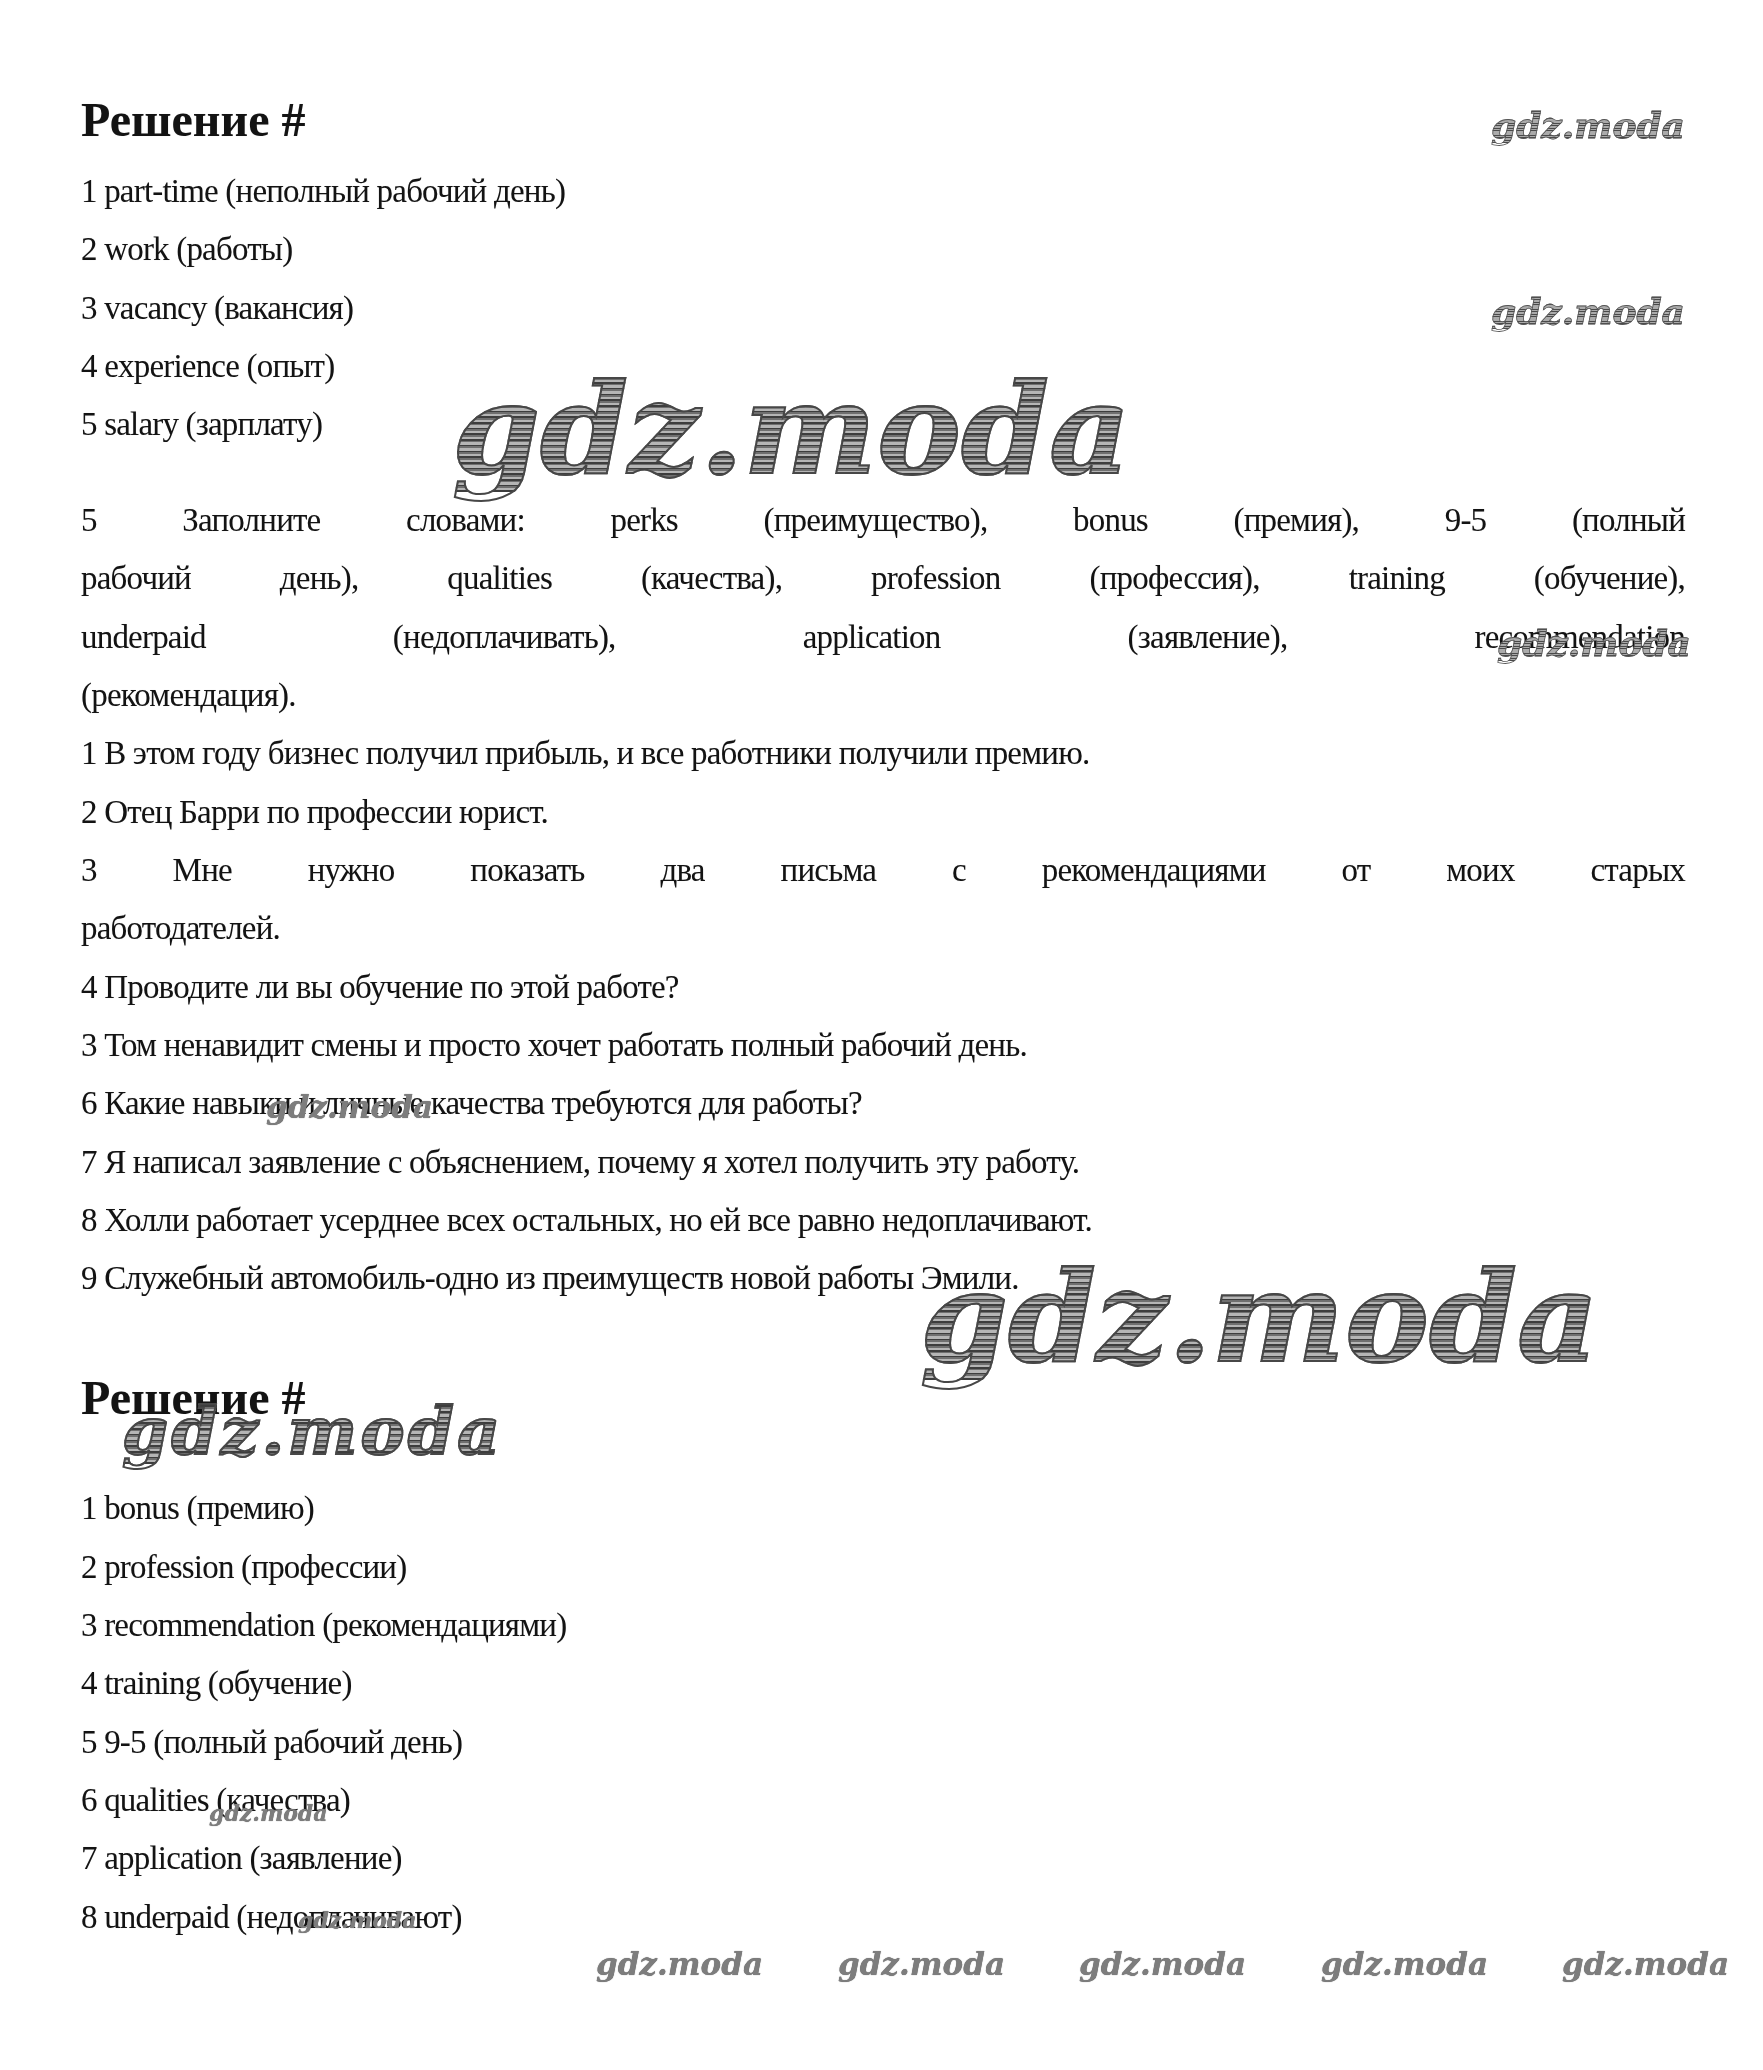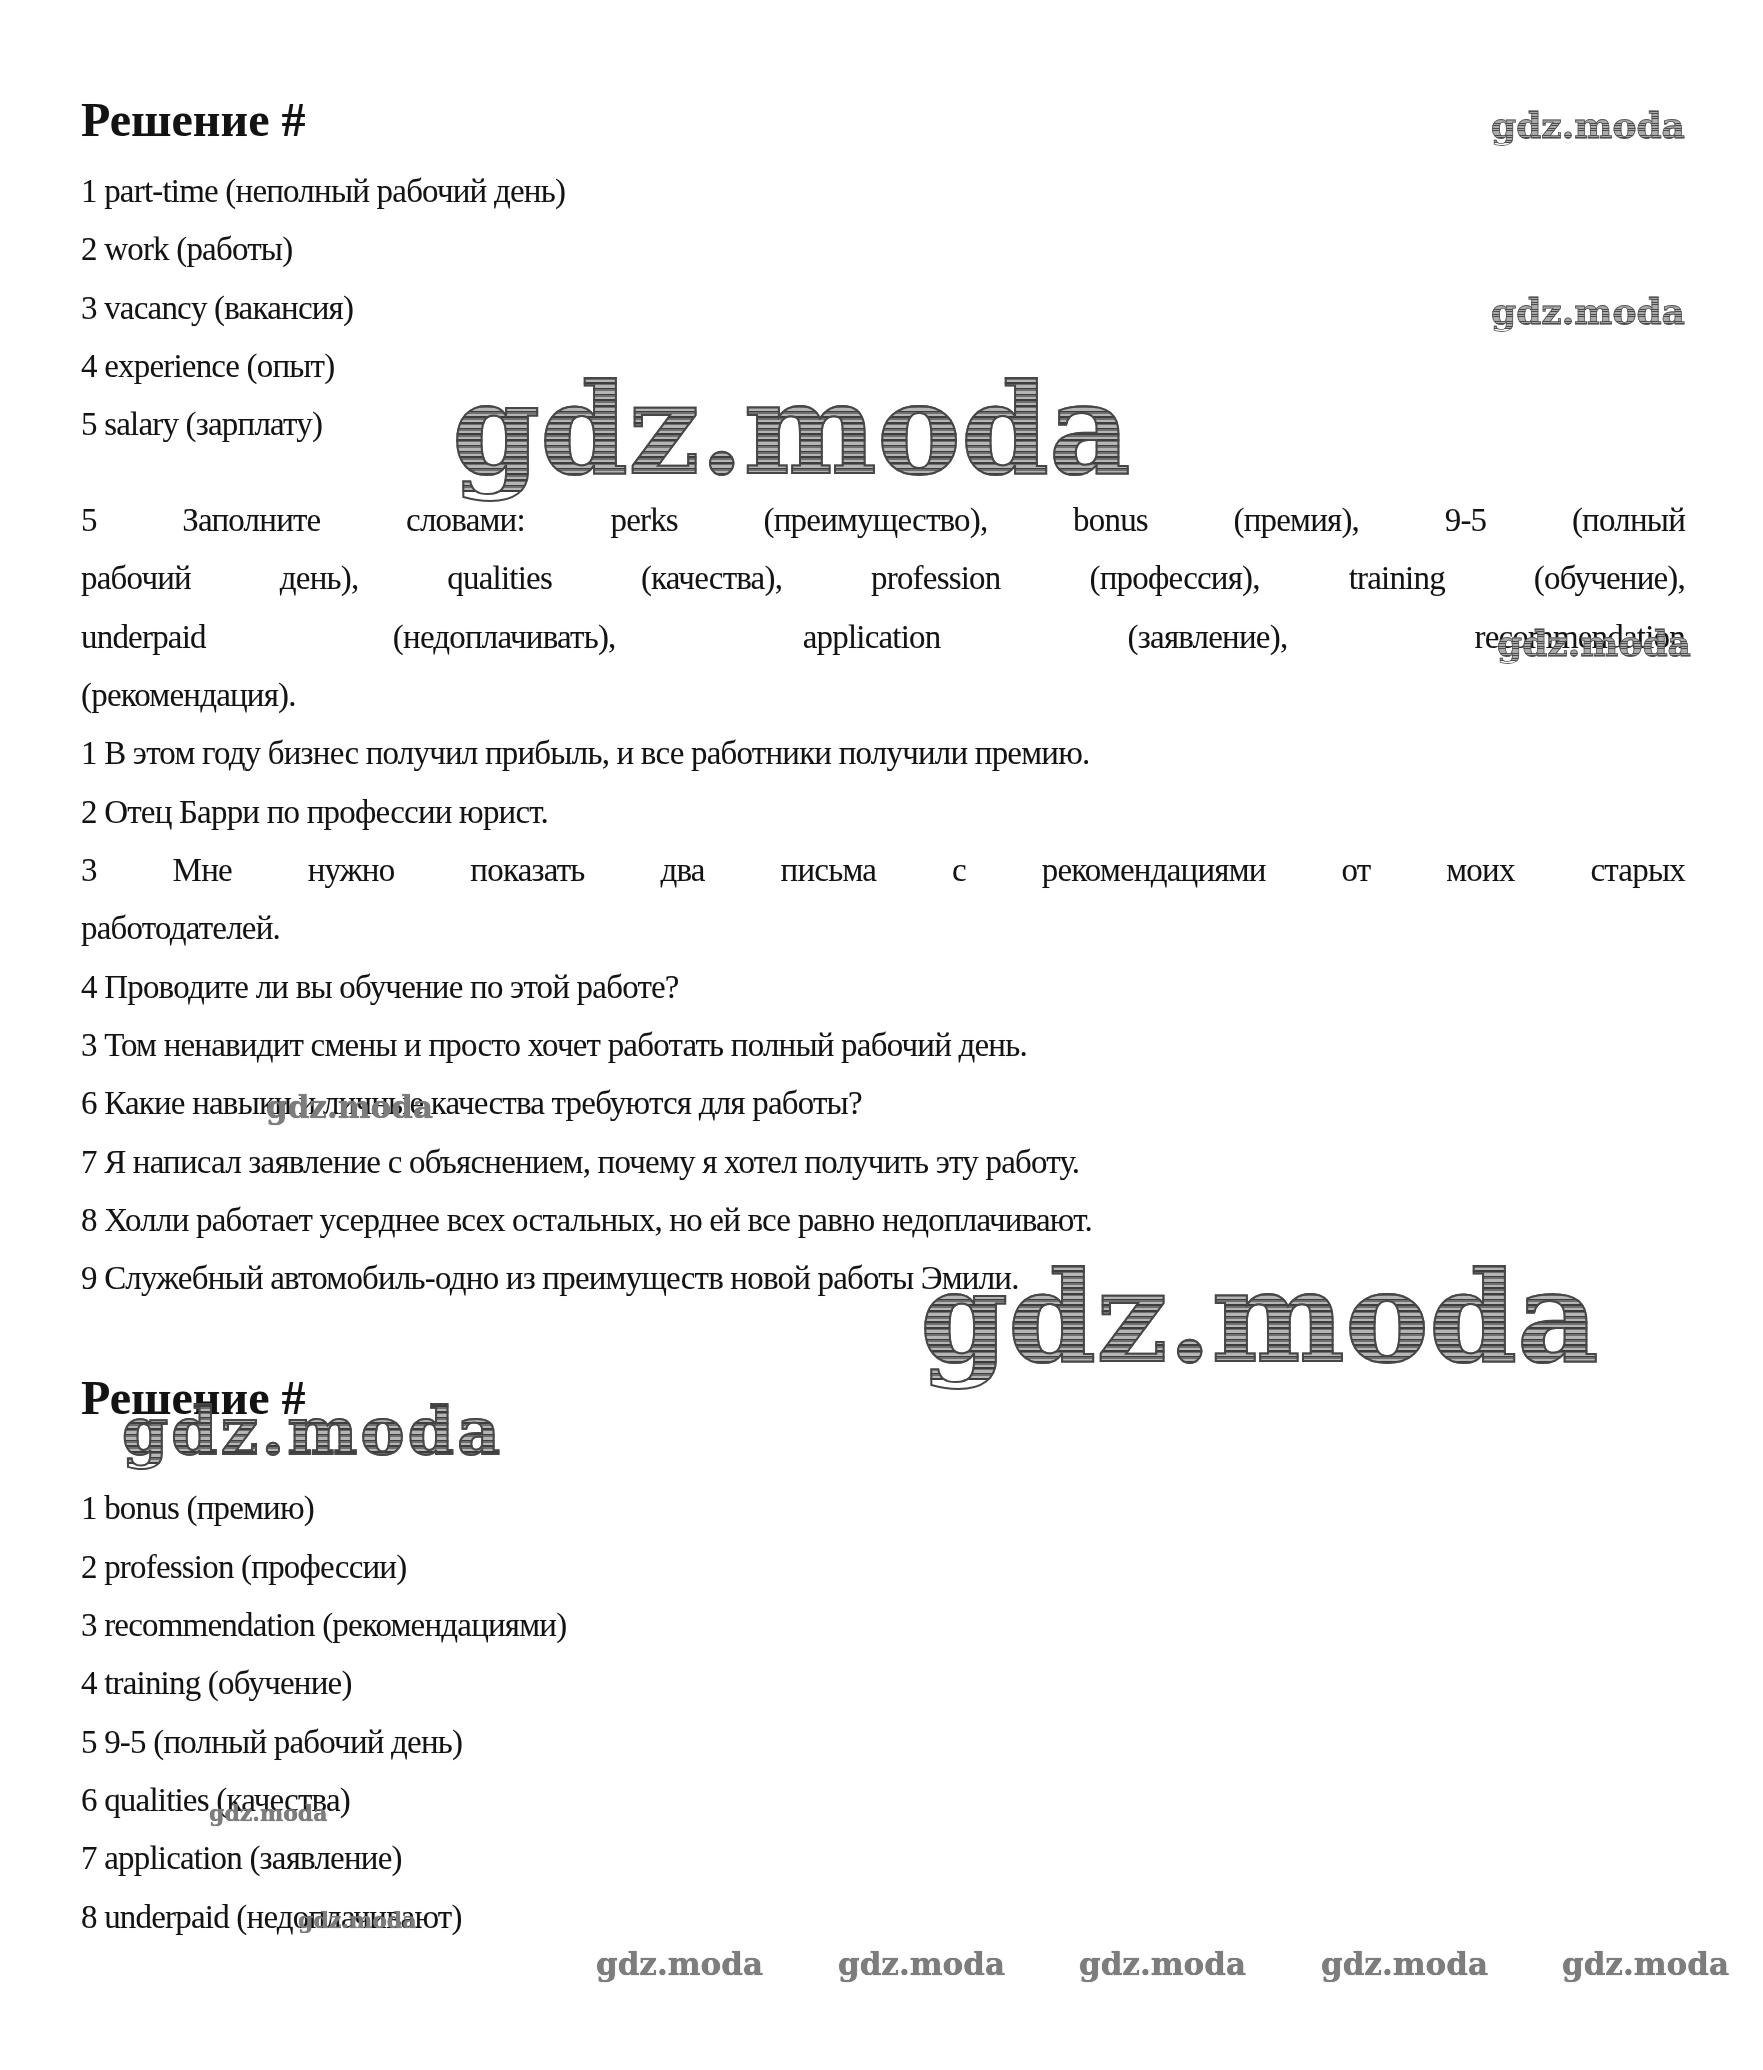--- a/index.html
+++ b/index.html
@@ -34,20 +34,21 @@
     letter-spacing: 0;
   }
   
   .wm {
     position: absolute;
     font-family: "DejaVu Serif", "Liberation Serif", serif;
     font-weight: bold;
     white-space: nowrap;
     line-height: 1;
     user-select: none;
+    font-style: italic;
   }
   .wm-hatch {
     background: repeating-linear-gradient(0deg,
       #3d3d3d 0px, #3d3d3d 1.6px,
       #b5b5b5 1.6px, #b5b5b5 4px,
       #6f6f6f 4px, #6f6f6f 5.7px);
     -webkit-background-clip: text;
     background-clip: text;
     color: transparent;
     -webkit-text-stroke: 2px #474747;

